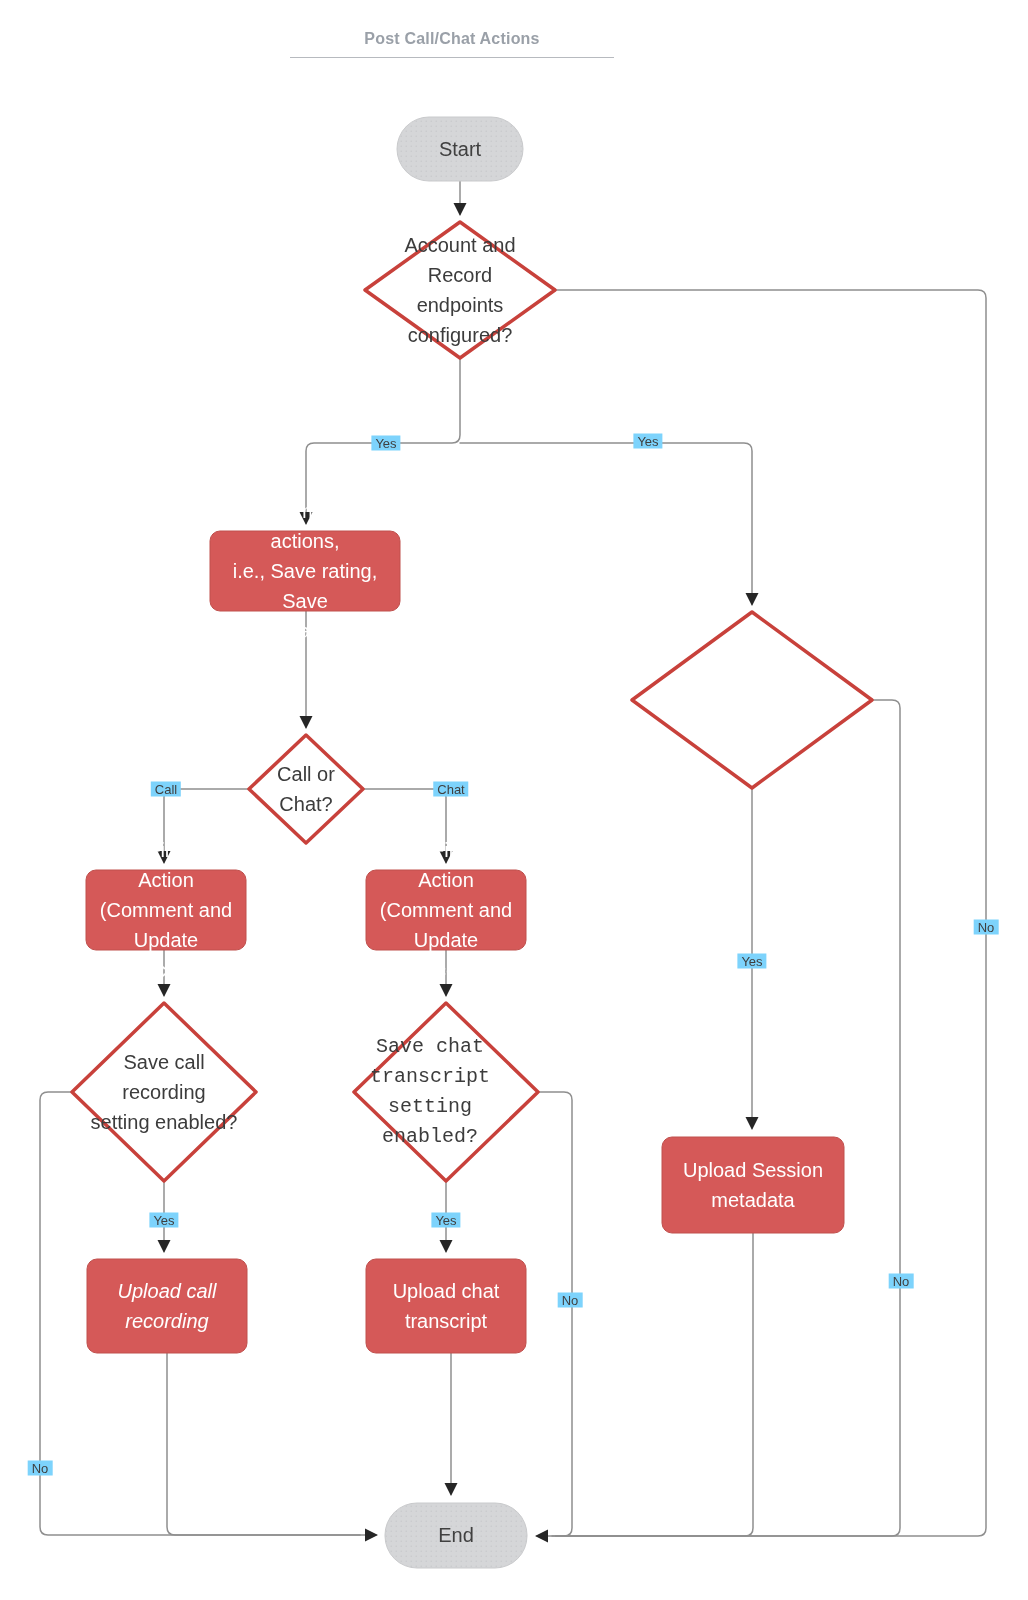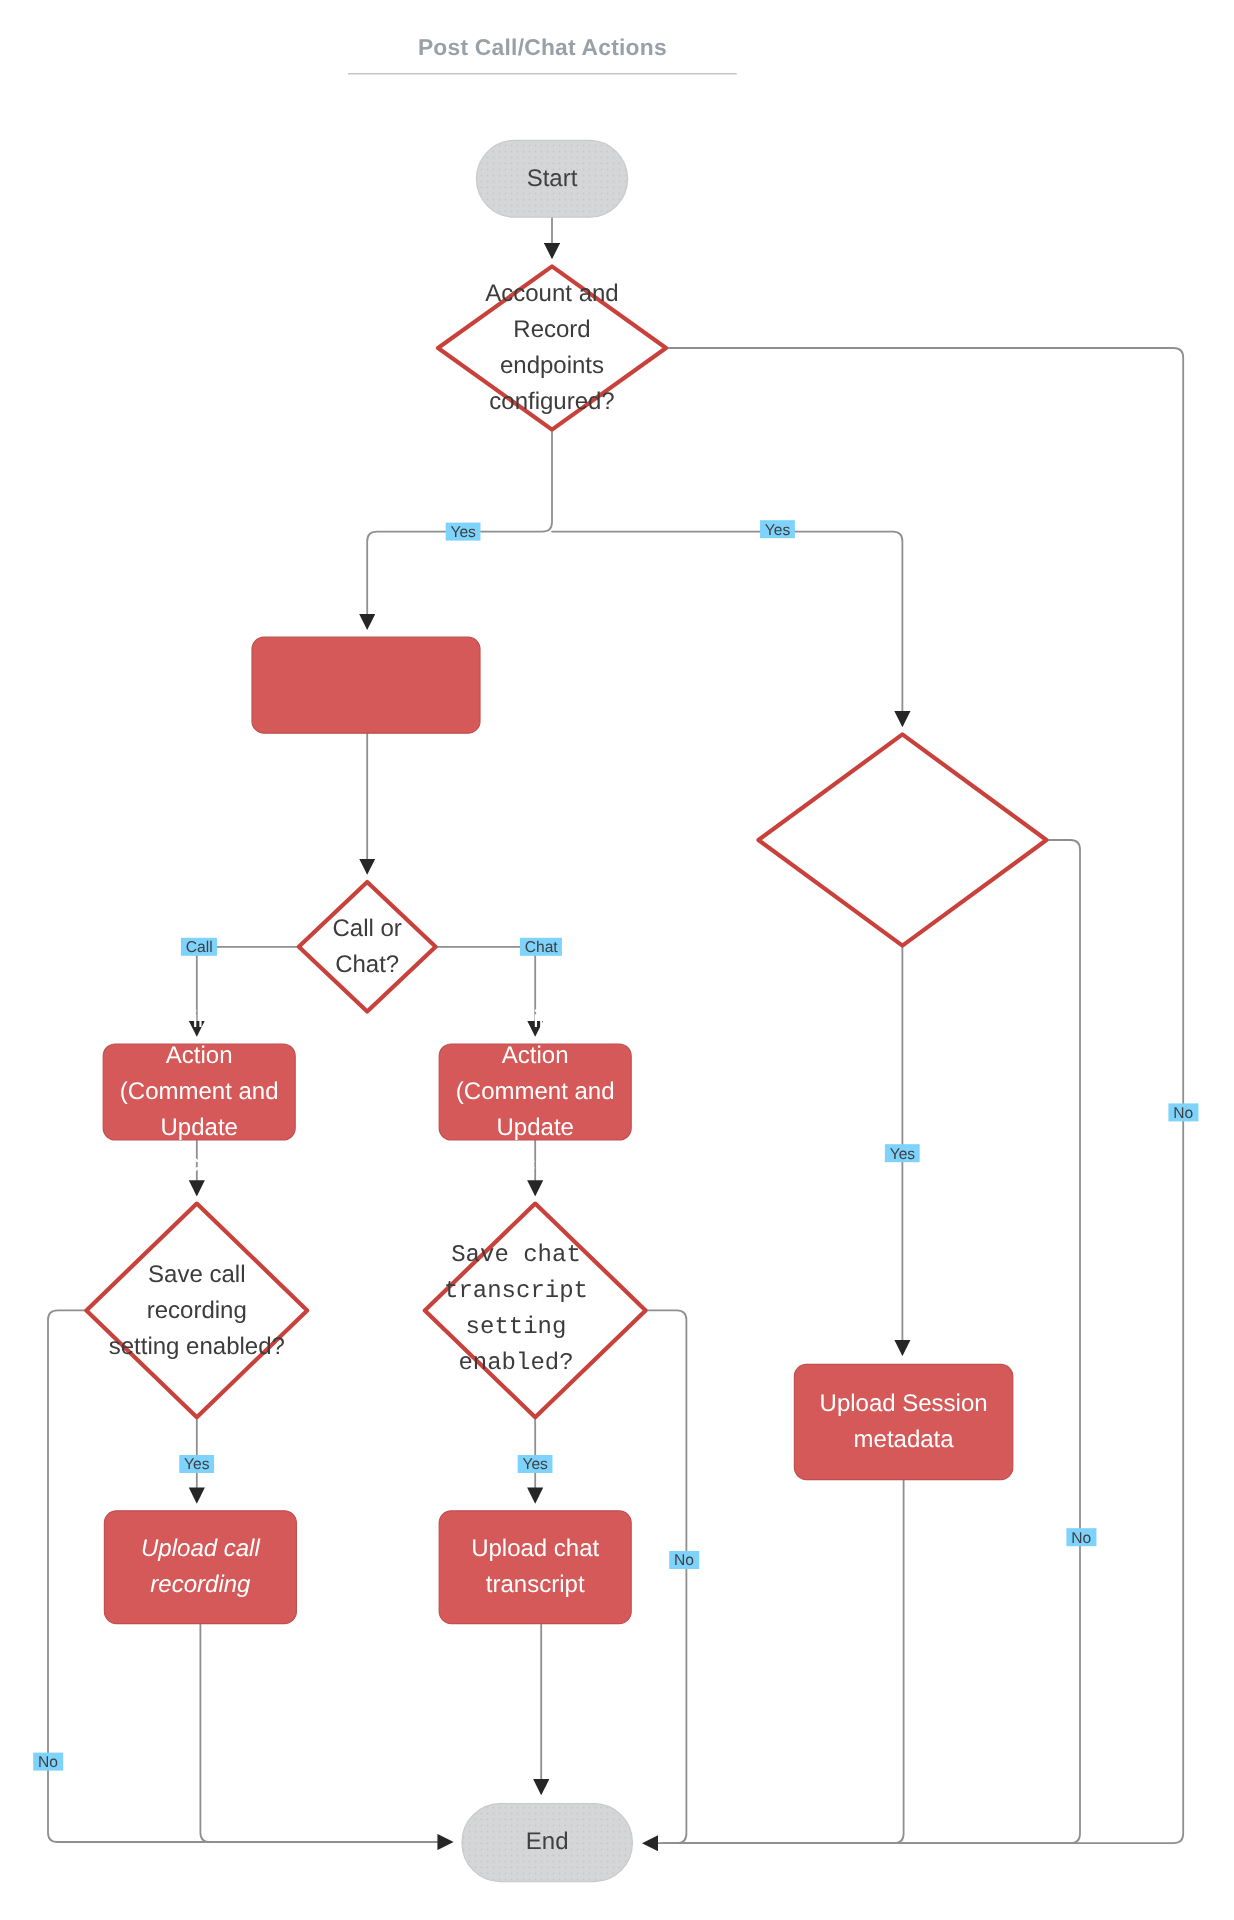--- a/index.html
+++ b/index.html
@@ -9,21 +9,21 @@
     background:#ffffff;
     font-family:"Liberation Sans", sans-serif;
     overflow:hidden;
   }
   .canvas svg{position:absolute;left:0;top:0;}
   .title-wrap{
     position:absolute;left:290px;top:30px;width:324px;
     text-align:center;border-bottom:1px solid #b7babf;padding-bottom:9px;
   }
   .title-text{
-    font-size:19px;font-weight:bold;color:#9aa0a8;letter-spacing:.2px;
+    font-size:16px;font-weight:bold;color:#9aa0a8;letter-spacing:.2px;
     white-space:nowrap;
   }
   .node-label{
     position:absolute;transform:translate(-50%,-50%);
     text-align:center;white-space:pre-line;
     font-size:20px;line-height:1.5;color:#3c3c3c;
   }
   .node-label.on-red{color:#ffffff;}
   .node-label.terminal{font-size:20px;color:#404040;}
   .edge-label{
@@ -115,20 +115,23 @@
 
   <div class="title-wrap">
     <span class="title-text">Post Call/Chat Actions</span>
   </div>
 
   <div class="node-label terminal" style="left:460px;top:149px;width:110px;">Start</div>
 
   <div class="node-label" style="left:460px;top:290px;width:170px;">Account and Record
 endpoints configured?</div>
 
+  <div class="node-label on-red" style="left:305px;top:571px;width:186px;">Save Common end actions,
+i.e., Save rating, Save
+questionnaire/answers</div>
 
 
   <div class="node-label" style="left:306px;top:789px;width:110px;">Call or Chat?</div>
 
   <div class="node-label on-red" style="left:166px;top:910px;width:158px;">Call Finished Action
 (Comment and Update
 Record)</div>
 
   <div class="node-label on-red" style="left:446px;top:910px;width:158px;">Chat Finished Action
 (Comment and Update

